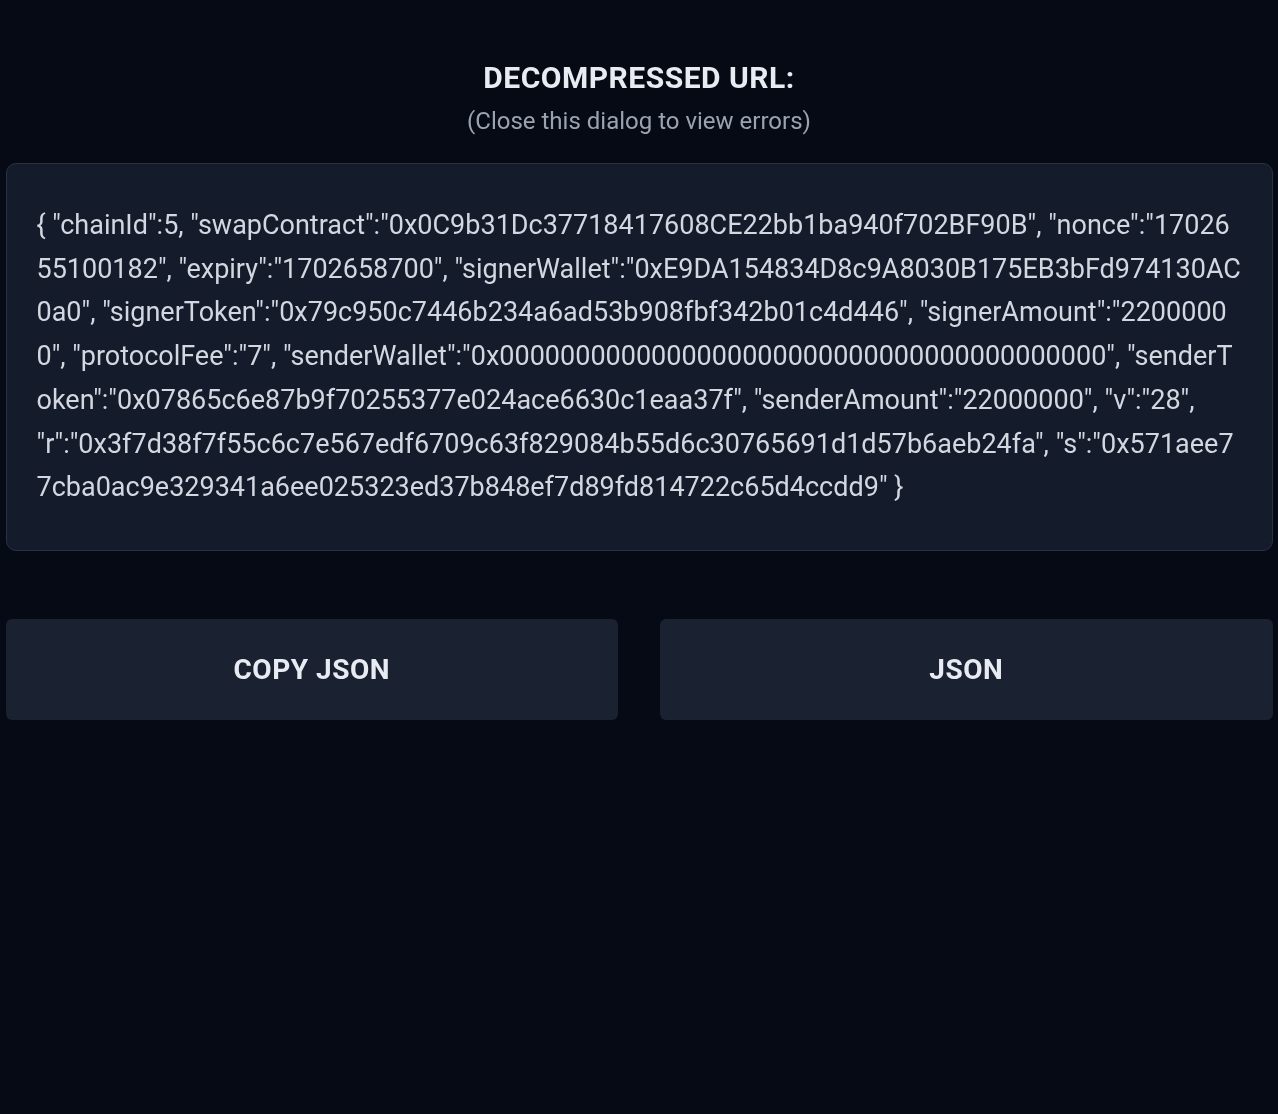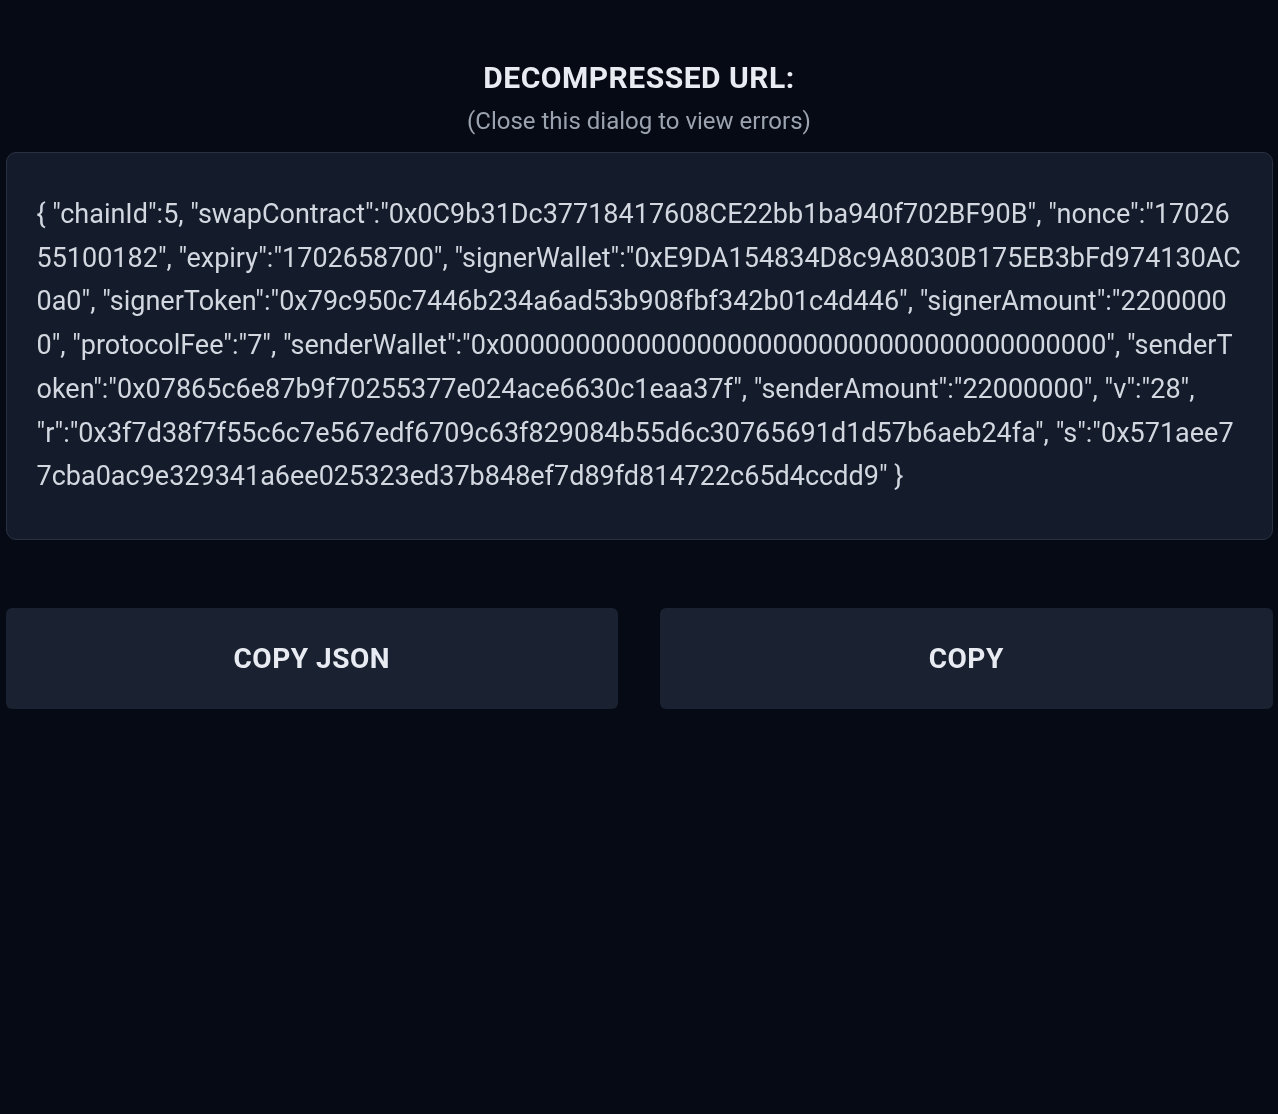--- a/index.html
+++ b/index.html
@@ -33,21 +33,21 @@
       letter-spacing: 0.5px;
       text-align: center;
       margin-bottom: 12px;
     }
 
     .dialog-subtitle {
       color: #9ca3b0;
       font-size: 24px;
       font-weight: 400;
       text-align: center;
-      margin-bottom: 17px;
+      margin-bottom: 28px;
     }
 
     .content-box {
       background-color: #141b2a;
       border: 1px solid #2a3142;
       border-radius: 10px;
       padding: 40px 30px;
       width: 100%;
       margin-bottom: 68px;
     }
@@ -87,15 +87,15 @@
 <div class="dialog">
   <h1 class="dialog-title">DECOMPRESSED URL:</h1>
   <p class="dialog-subtitle">(Close this dialog to view errors)</p>
 
   <div class="content-box">
     <div class="content-text">{ "chainId":5, "swapContract":"0x0C9b31Dc37718417608CE22bb1ba940f702BF90B", "nonce":"1702655100182", "expiry":"1702658700", "signerWallet":"0xE9DA154834D8c9A8030B175EB3bFd974130AC0a0", "signerToken":"0x79c950c7446b234a6ad53b908fbf342b01c4d446", "signerAmount":"22000000", "protocolFee":"7", "senderWallet":"0x0000000000000000000000000000000000000000", "senderToken":"0x07865c6e87b9f70255377e024ace6630c1eaa37f", "senderAmount":"22000000", "v":"28", "r":"0x3f7d38f7f55c6c7e567edf6709c63f829084b55d6c30765691d1d57b6aeb24fa", "s":"0x571aee77cba0ac9e329341a6ee025323ed37b848ef7d89fd814722c65d4ccdd9" }</div>
   </div>
 
   <div class="button-row">
     <button class="dialog-button">COPY JSON</button>
-    <button class="dialog-button">COPY</button>
+    <button class="dialog-button">JSON</button>
   </div>
 </div>
 
 </body></html>

